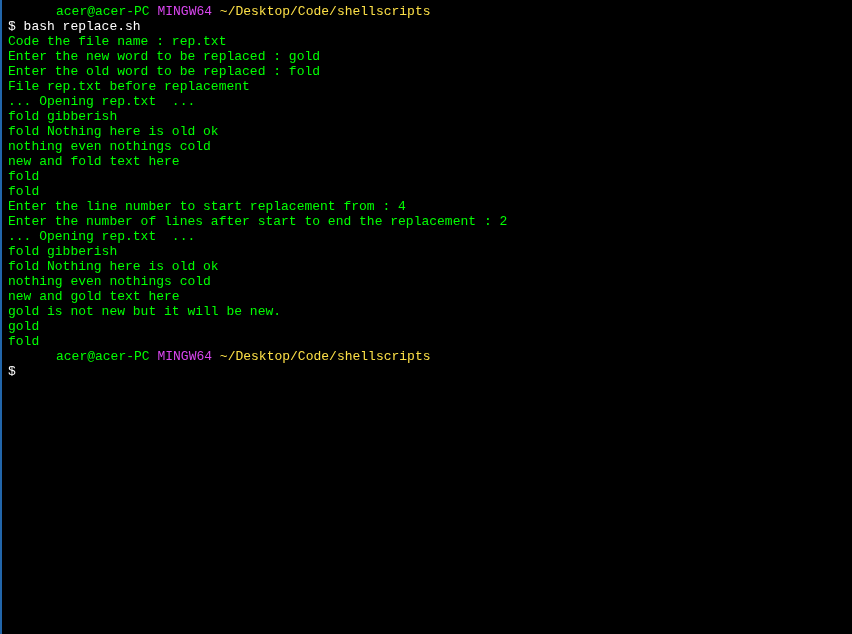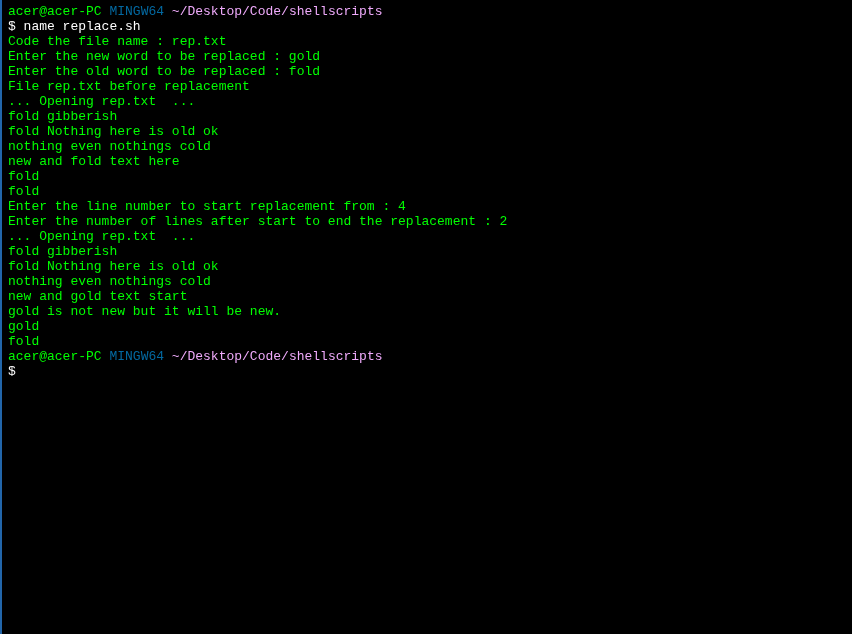--- a/index.html
+++ b/index.html
@@ -15,31 +15,31 @@
       padding: 4px 6px;
       width: 852px;
       height: 634px;
       overflow: hidden;
       border-left: 2px solid #2266aa;
     }
     .line {
       white-space: pre;
       color: #00ff00;
     }
-    .user { color: #00ff00; }
-    .host { color: #0369a1; font-family: Liberation Mono, monospace; }
-    .path { color: #f0abfc; }
+    .user { color: #00ff00; margin-left: 48px; }
+    .host { color: #d946ef; font-family: Liberation Mono, monospace; }
+    .path { color: #fde047; }
     .white { color: #ffffff; }
   </style>
 </head>
 <body>
 
 <div>
   <div class="line"><span class="user">acer@acer-PC</span> <span class="host">MINGW64</span> <span class="path">~/Desktop/Code/shellscripts</span></div>
-  <div class="line"><span class="white">$ </span><span class="white">name replace.sh</span></div>
+  <div class="line"><span class="white">$ </span><span class="white">bash replace.sh</span></div>
   <div class="line">Code the file name : rep.txt</div>
   <div class="line">Enter the new word to be replaced : gold</div>
   <div class="line">Enter the old word to be replaced : fold</div>
   <div class="line"></div>
   <div class="line">File rep.txt before replacement</div>
   <div class="line"></div>
   <div class="line"></div>
   <div class="line">... Opening rep.txt  ...</div>
   <div class="line"></div>
   <div class="line"></div>
@@ -53,21 +53,21 @@
   <div class="line"></div>
   <div class="line">Enter the line number to start replacement from : 4</div>
   <div class="line">Enter the number of lines after start to end the replacement : 2</div>
   <div class="line"></div>
   <div class="line">... Opening rep.txt  ...</div>
   <div class="line"></div>
   <div class="line"></div>
   <div class="line">fold gibberish</div>
   <div class="line">fold Nothing here is old ok</div>
   <div class="line">nothing even nothings cold</div>
-  <div class="line">new and gold text start</div>
+  <div class="line">new and gold text here</div>
   <div class="line">gold is not new but it will be new.</div>
   <div class="line">gold</div>
   <div class="line">fold</div>
   <div class="line"></div>
   <div class="line"></div>
   <div class="line"><span class="user">acer@acer-PC</span> <span class="host">MINGW64</span> <span class="path">~/Desktop/Code/shellscripts</span></div>
   <div class="line"><span class="white">$</span></div>
 </div>
 
 </body></html>

